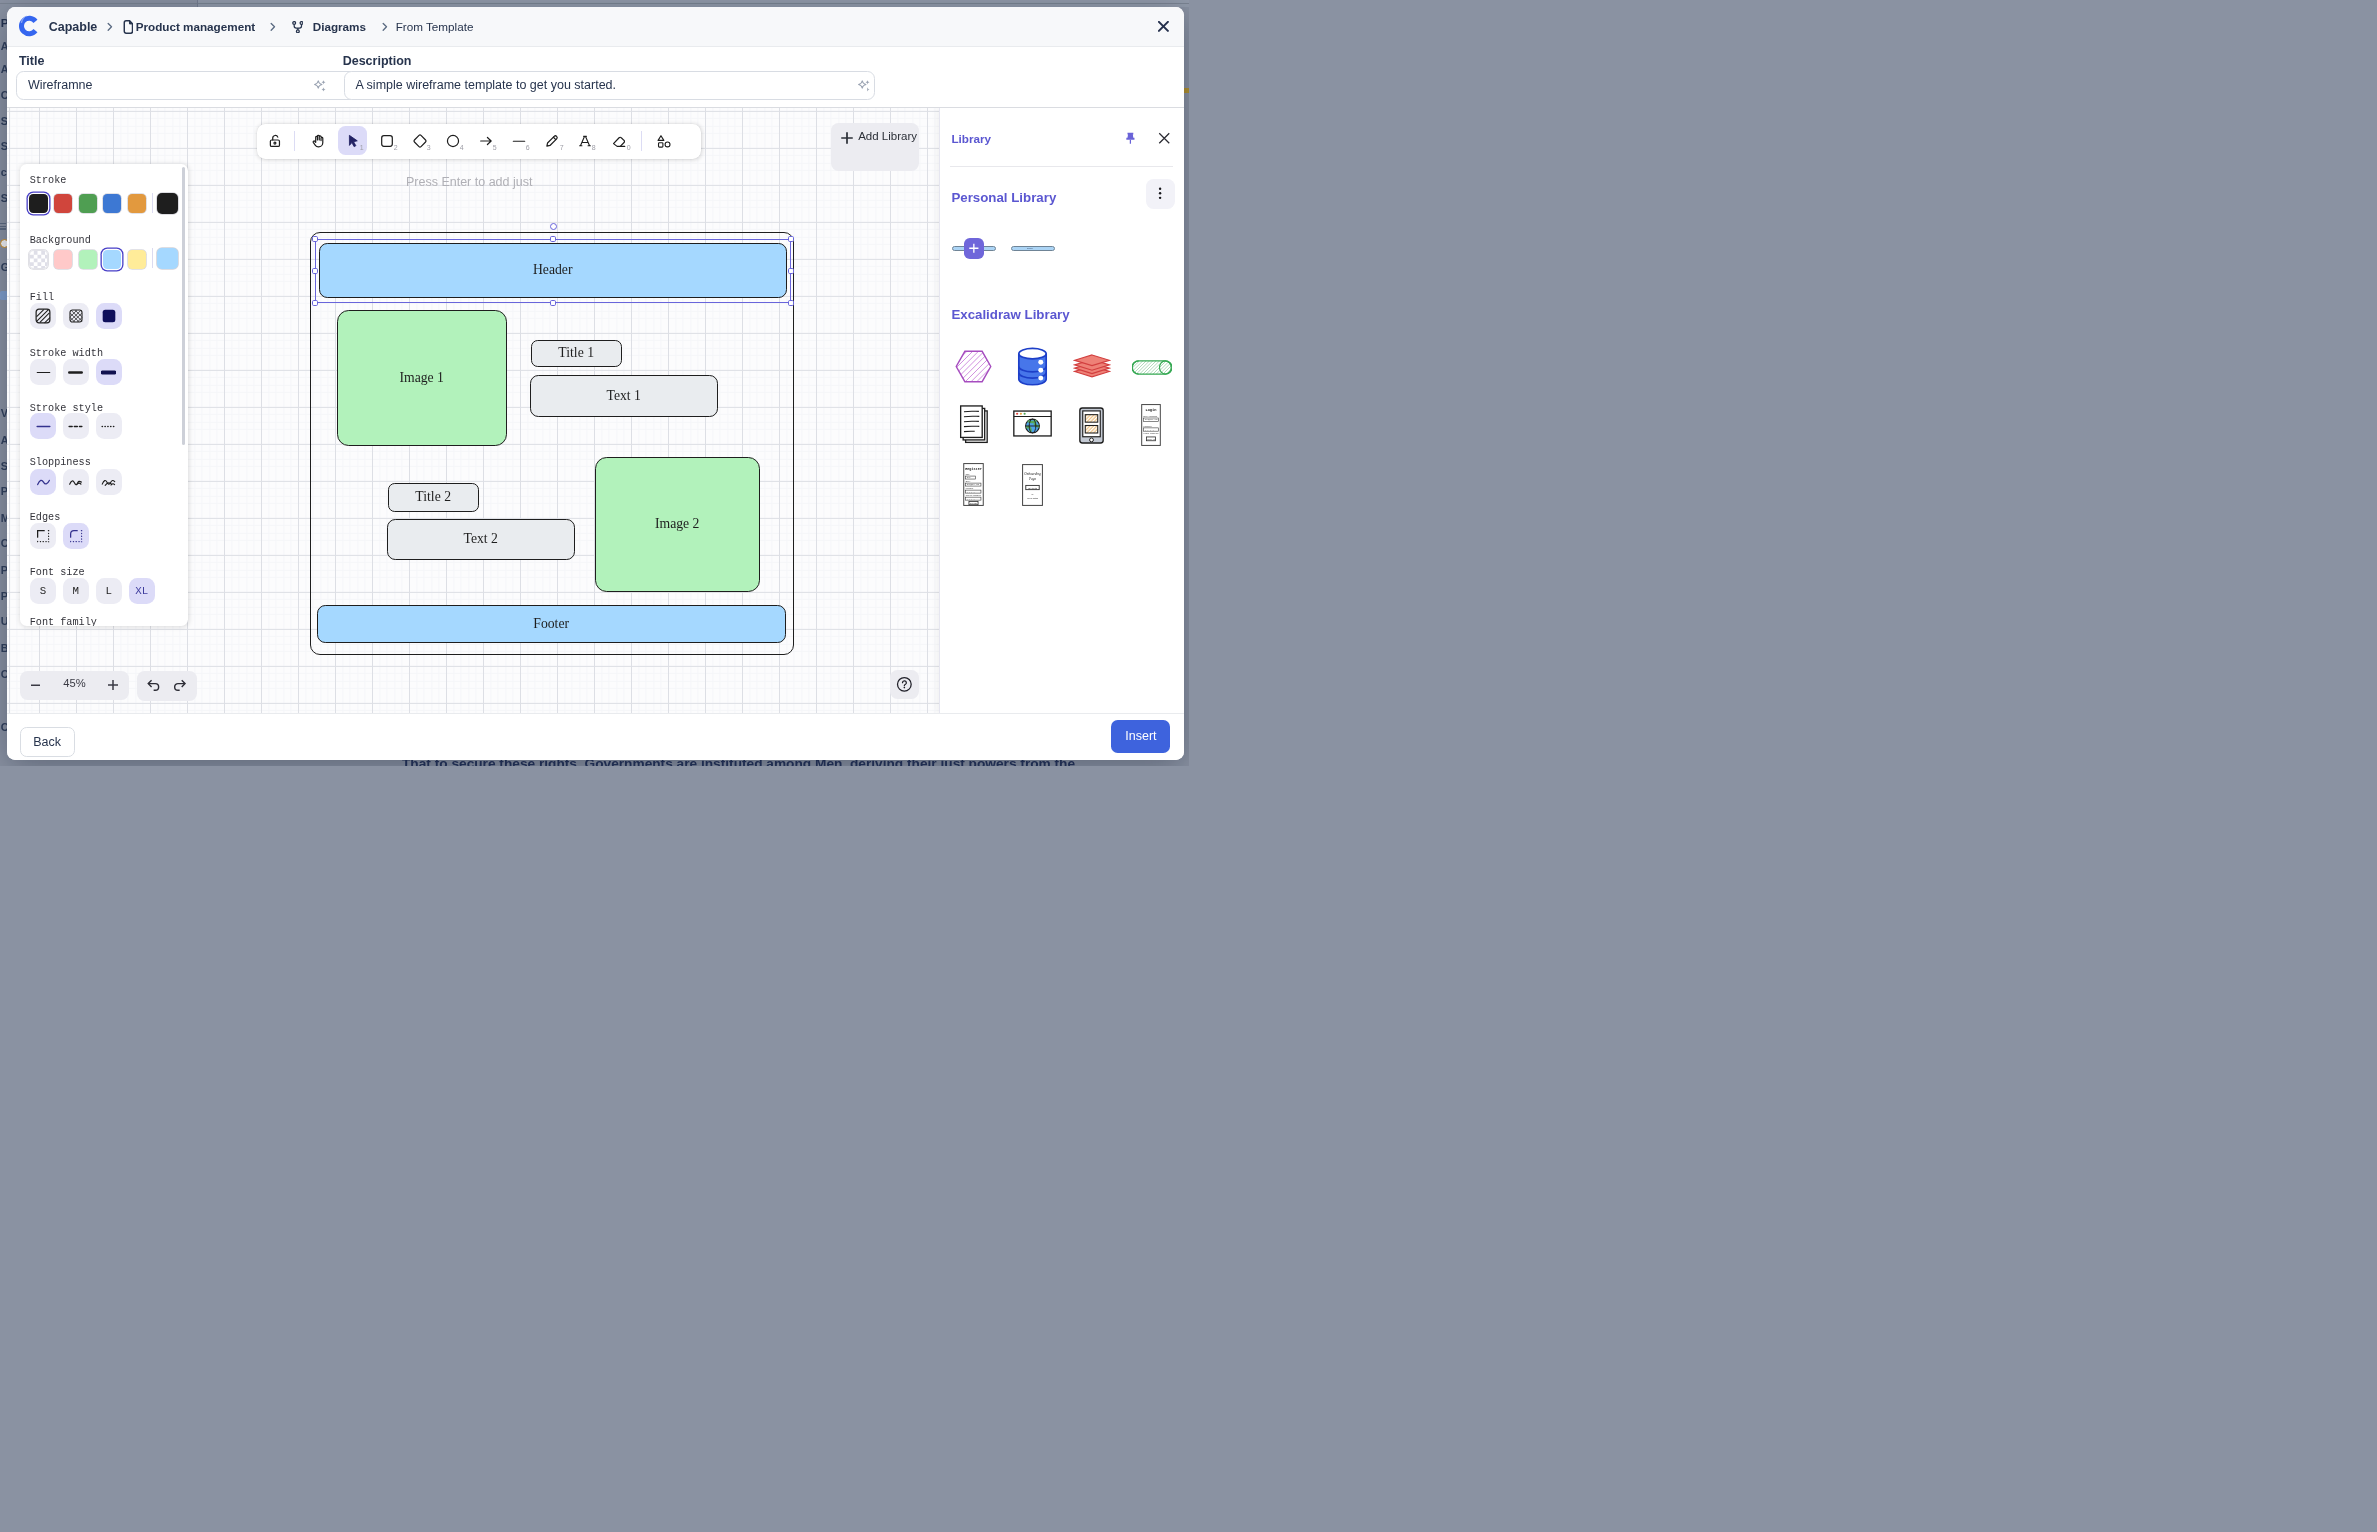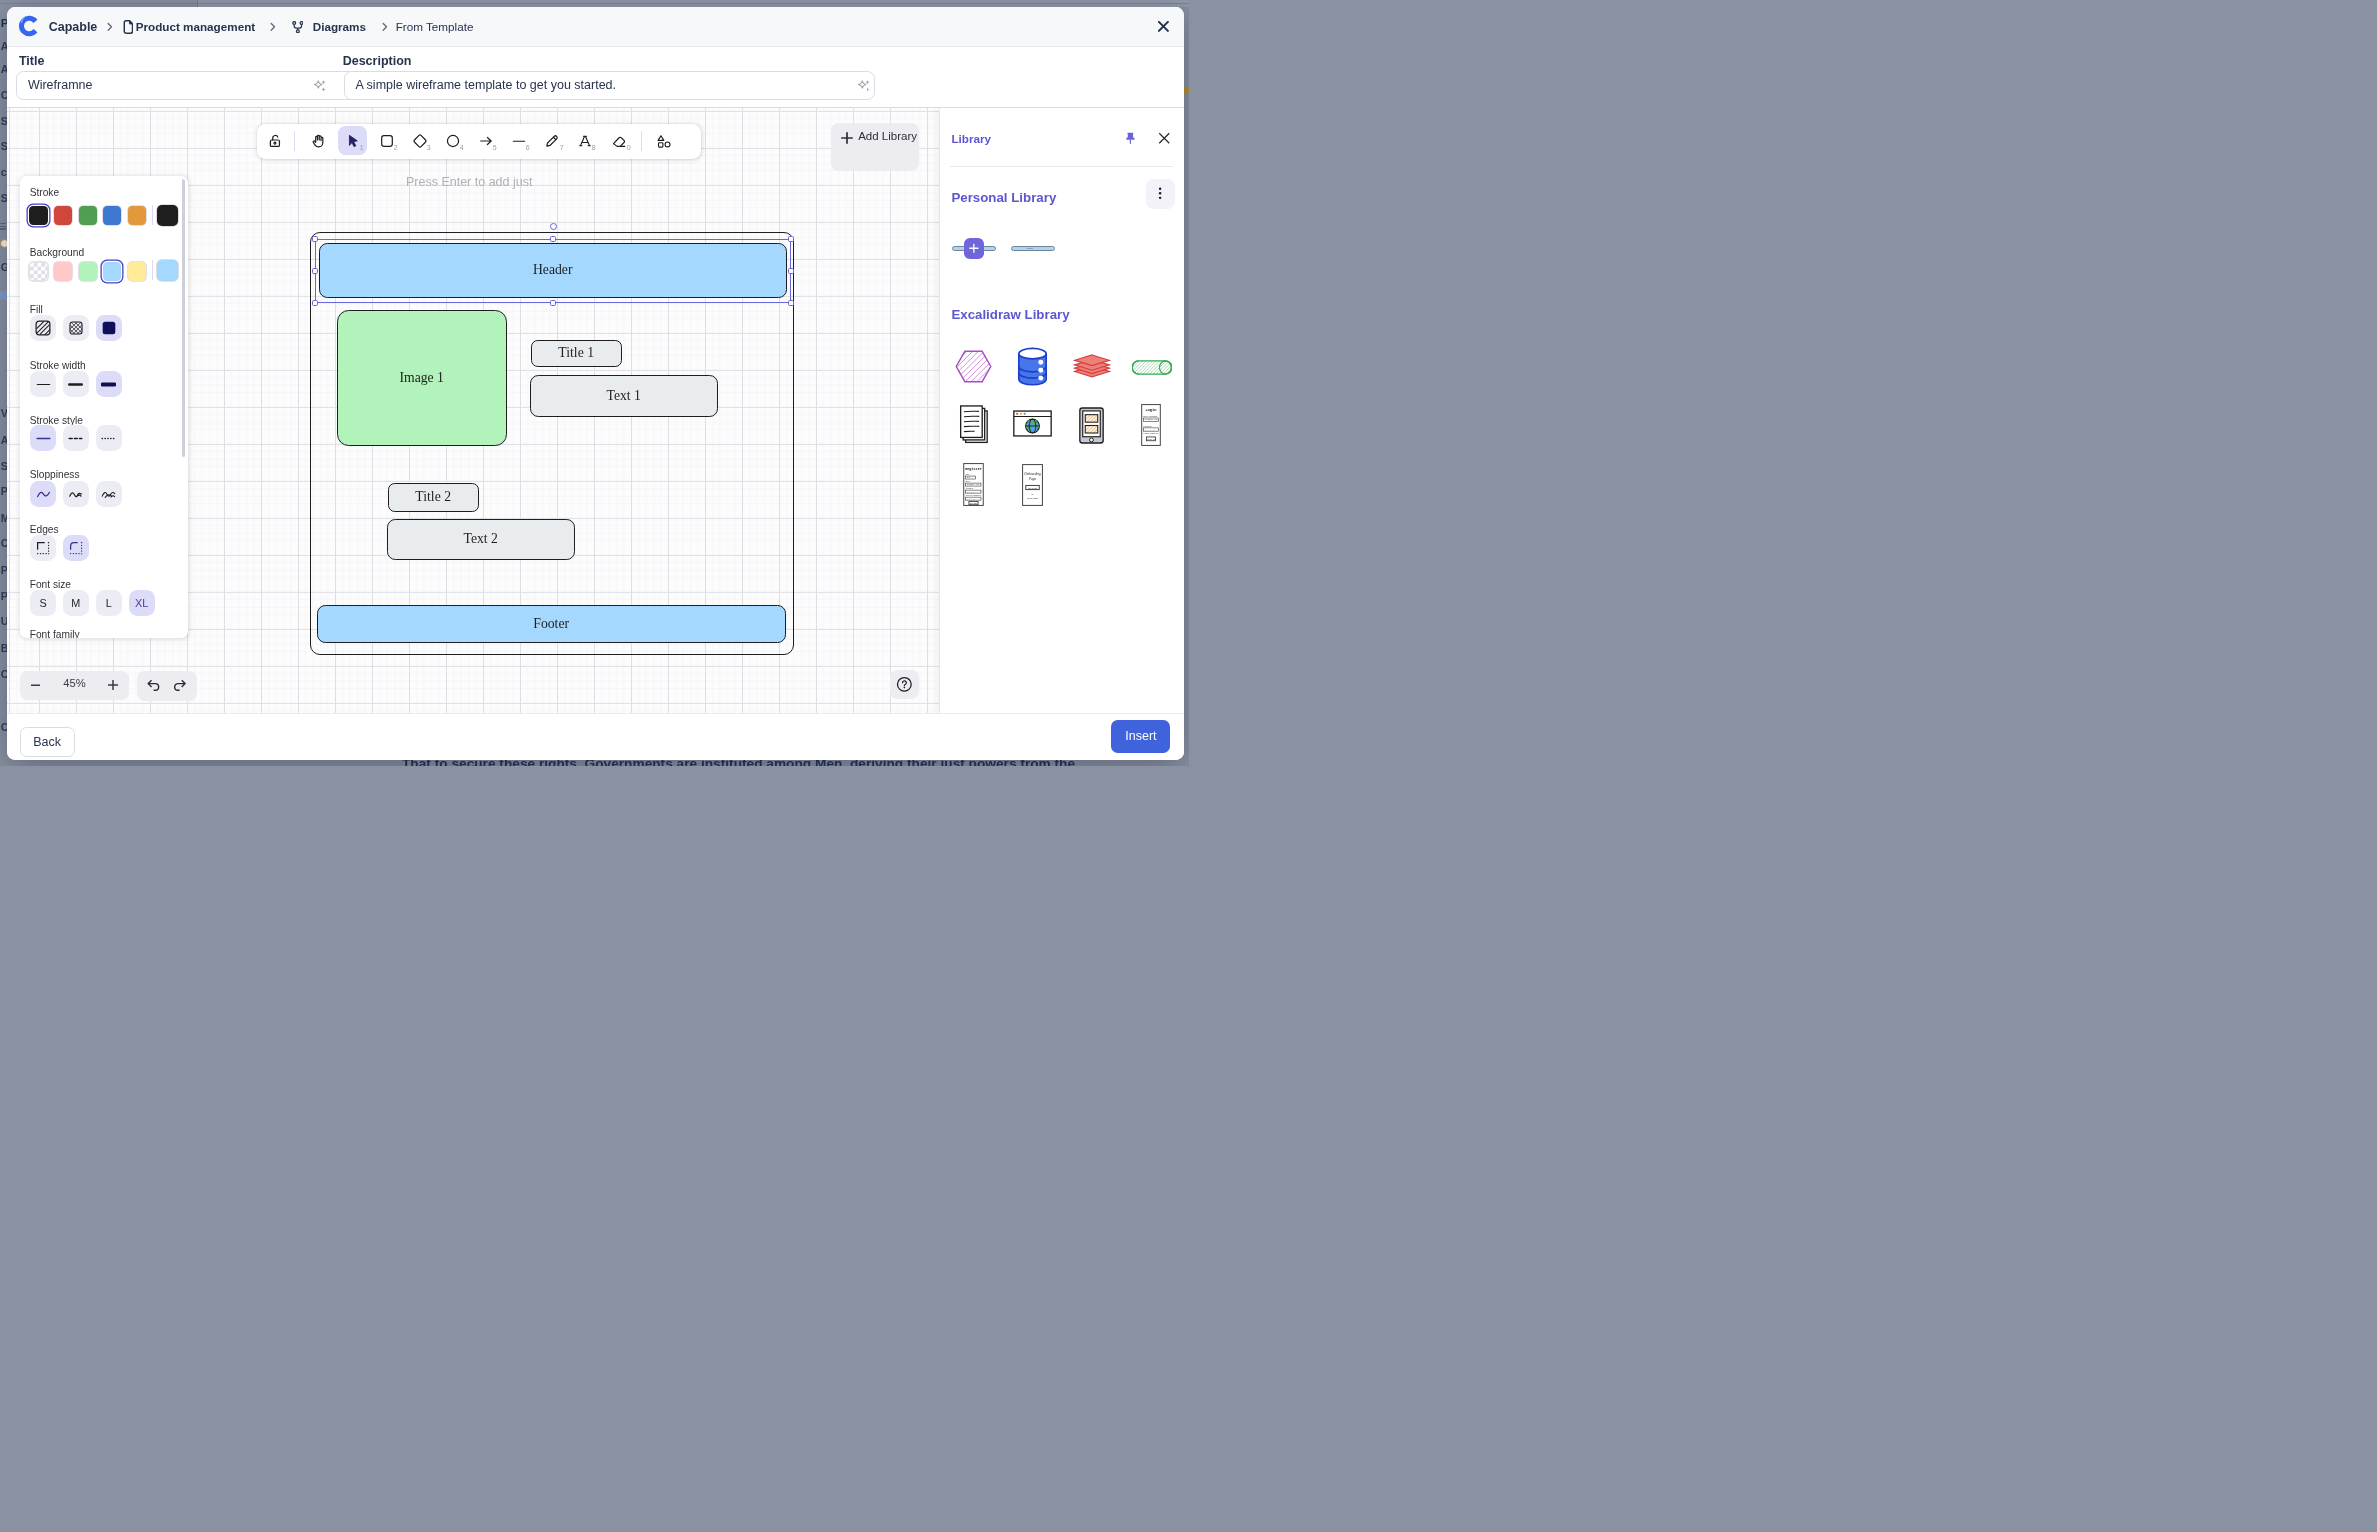--- a/index.html
+++ b/index.html
@@ -34,21 +34,21 @@
       repeating-linear-gradient(to bottom, #f5f6f9 0 0.8px, transparent 0.8px 7.4px);
     background-position: 32px 0, 0 2.9px, 2.4px 0, 0 2.9px;
     border-top:0.8px solid #dadce1;
   }
   .island { position:absolute; background:#fff; border-radius:8.3px; box-shadow:0 0 0 0.4px rgba(0,0,0,.04), 0.8px 0.8px 4.2px rgba(0,0,0,.15); }
   .greybtn { position:absolute; background:#ececf1; border-radius:7.5px; }
   
   .shape { position:absolute; border:1.7px solid #1e1e1e; display:flex; align-items:center; justify-content:center;
            font-family:"Liberation Serif", serif; font-size:13.7px; color:#1e1e1e;text-align:right; }
   
-  .prop { position:absolute; left:13px; top:68px; width:168px; height:462px; background:#fff; border-radius:6.7px; box-shadow:0.8px 0.8px 5px rgba(0,0,0,.14); overflow:hidden; }
+  .prop { position:absolute; left:13px; top:56px; width:168px; height:462px; background:#fff; border-radius:6.7px; box-shadow:0.8px 0.8px 5px rgba(0,0,0,.14); overflow:hidden;font-family:Liberation Mono, monospace; }
   .plabel { position:absolute; left:10px; font-size:10.2px; color:#33333a; }
   .sw { position:absolute; width:18.3px; height:18.3px; border-radius:4.2px; box-shadow:0 0 0 0.8px #d9d9df; }
   .bigsw { position:absolute; width:21px; height:21px; border-radius:5px; box-shadow:0 0 0 0.8px #d2d2d9; }
   .pbtn { position:absolute; width:26px; height:26px; border-radius:8.3px; background:#ececf4; display:flex; align-items:center; justify-content:center; font-size:10.8px; color:#1e1e1e; }
   .pbtn.sel { background:#dcdbf8; }
   .vr { position:absolute; width:0.8px; height:20px; background:#dbdbf0; }
   
   .lib { position:absolute; left:932px; top:0; width:245px; height:606px; background:#fff; border-left:0.8px solid #e6e6f0; box-shadow:-1.7px 0 6.7px rgba(0,0,0,.05); }
   .lib h2 { font-size:11.7px; font-weight:700; color:#5b57d1; }
   .lib h3 { font-size:13.3px; font-weight:700; color:#5b57d1; }
@@ -150,20 +150,21 @@
 
   <div class="canvas" id="canvas">
 
     <div class="shape" style="left:303px;top:124px;width:484px;height:423px;border-radius:10px;background:transparent"></div>
     <div class="shape" style="left:312px;top:135px;width:468px;height:55px;border-radius:8.3px;background:#a5d8ff">Header</div>
     <div class="shape" style="left:330px;top:202px;width:170px;height:136px;border-radius:11.7px;background:#b2f2bb">Image 1</div>
     <div class="shape" style="left:524px;top:232px;width:91px;height:27px;border-radius:6.7px;background:#e9ecef">Title 1</div>
     <div class="shape" style="left:523px;top:267px;width:188px;height:42px;border-radius:8.3px;background:#e9ecef">Text 1</div>
     <div class="shape" style="left:381px;top:375px;width:91px;height:29px;border-radius:6.7px;background:#e9ecef">Title 2</div>
     <div class="shape" style="left:380px;top:411px;width:188px;height:41px;border-radius:8.3px;background:#e9ecef">Text 2</div>
+    <div class="shape" style="left:588px;top:349px;width:165px;height:135px;border-radius:11.7px;background:#b2f2bb">Image 2</div>
     <div class="shape" style="left:310px;top:497px;width:469px;height:38px;border-radius:8.3px;background:#a5d8ff">Footer</div>
 
     <div class="abs" style="left:308px;top:131px;width:476px;height:64px;border:0.8px solid #6965db;"></div>
     <div id="handles">
         <div class="abs" style="left:305px;top:128px;width:6.7px;height:6.7px;background:#fff;border:1.1px solid #6965db;border-radius:1.7px"></div>
         <div class="abs" style="left:543px;top:128px;width:6.7px;height:6.7px;background:#fff;border:1.1px solid #6965db;border-radius:1.7px"></div>
         <div class="abs" style="left:781px;top:128px;width:6.7px;height:6.7px;background:#fff;border:1.1px solid #6965db;border-radius:1.7px"></div>
         <div class="abs" style="left:305px;top:160px;width:6.7px;height:6.7px;background:#fff;border:1.1px solid #6965db;border-radius:1.7px"></div>
         <div class="abs" style="left:781px;top:160px;width:6.7px;height:6.7px;background:#fff;border:1.1px solid #6965db;border-radius:1.7px"></div>
         <div class="abs" style="left:305px;top:192px;width:6.7px;height:6.7px;background:#fff;border:1.1px solid #6965db;border-radius:1.7px"></div>

